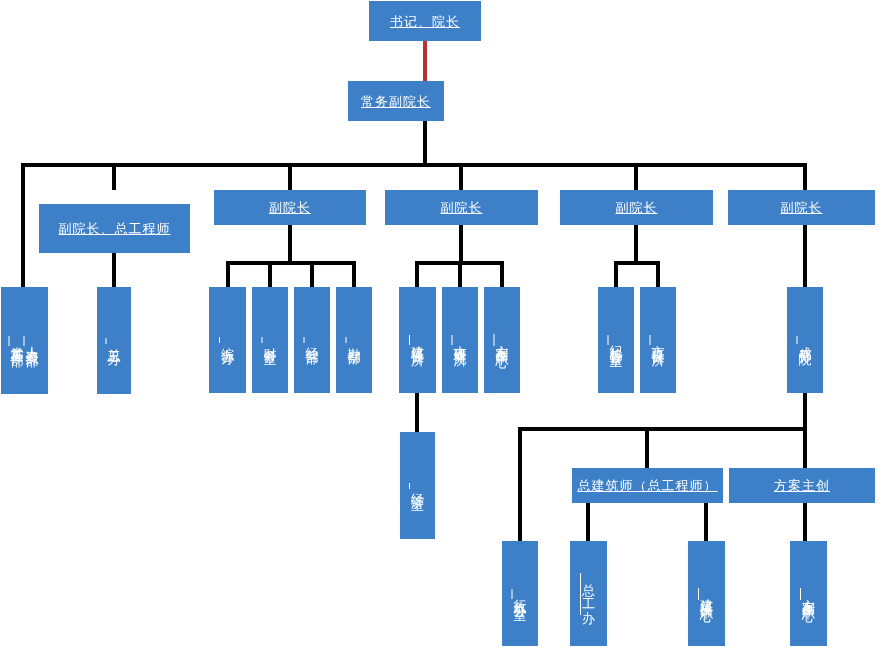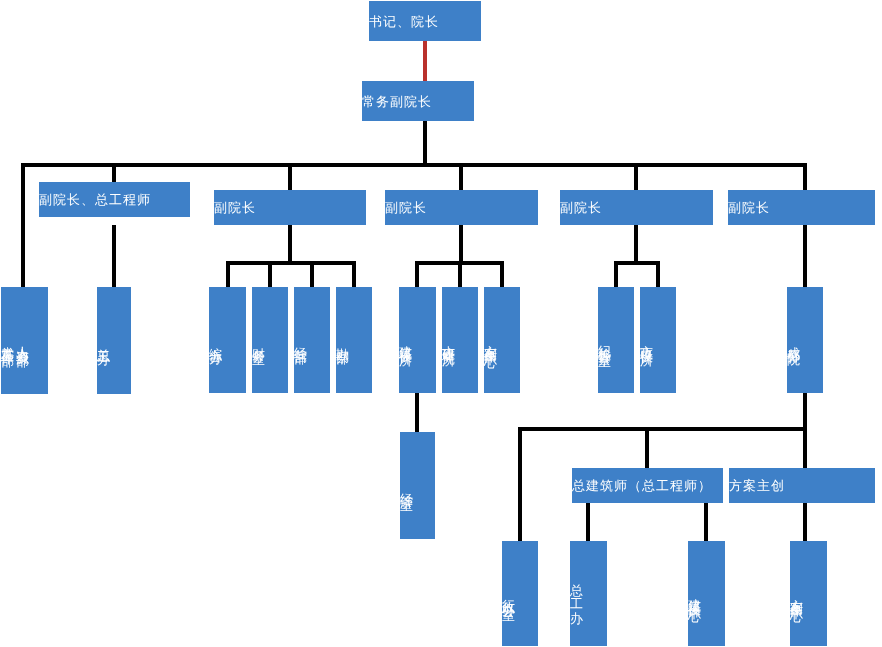--- a/index.html
+++ b/index.html
@@ -10,24 +10,26 @@
     background: #ffffff;
     overflow: hidden;
     font-family: "DejaVu Sans", sans-serif;
   }
   .node {
     position: absolute;
     background: #3E80C8;
     color: #ffffff;
     display: flex;
     align-items: center;
+    justify-content: center;
     font-size: 13px;
     line-height: 1;
     text-align: center;
     box-sizing: border-box;
+    text-decoration: underline;
   }
   .node.h span {
     white-space: nowrap;
     letter-spacing: 1px;
   }
   .node.v span {
     writing-mode: vertical-rl;
     text-orientation: upright;
     letter-spacing: 2px;
     white-space: nowrap;
@@ -83,24 +85,24 @@
   <div class="line" style="left:518px;top:427px;width:289px;height:4px"></div>
   <div class="line" style="left:518px;top:431px;width:4px;height:110px"></div>
   <div class="line" style="left:645px;top:431px;width:4px;height:37px"></div>
   <div class="line" style="left:586px;top:503px;width:4px;height:38px"></div>
   <div class="line" style="left:704px;top:503px;width:4px;height:38px"></div>
   <div class="line" style="left:803px;top:503px;width:4px;height:38px"></div>
 
   <div class="node h" style="left:369px;top:1px;width:112px;height:40px">
     <span>书记、院长</span>
   </div>
-  <div class="node h" style="left:362px;top:81px;width:112px;height:40px">
+  <div class="node h" style="left:348px;top:81px;width:96px;height:40px">
     <span>常务副院长</span>
   </div>
-  <div class="node h" style="left:39px;top:182px;width:151px;height:35px">
+  <div class="node h" style="left:39px;top:204px;width:151px;height:49px">
     <span>副院长、总工程师</span>
   </div>
   <div class="node h" style="left:214px;top:190px;width:152px;height:35px">
     <span>副院长</span>
   </div>
   <div class="node h" style="left:385px;top:190px;width:153px;height:35px">
     <span>副院长</span>
   </div>
   <div class="node h" style="left:560px;top:190px;width:153px;height:35px">
     <span>副院长</span>

